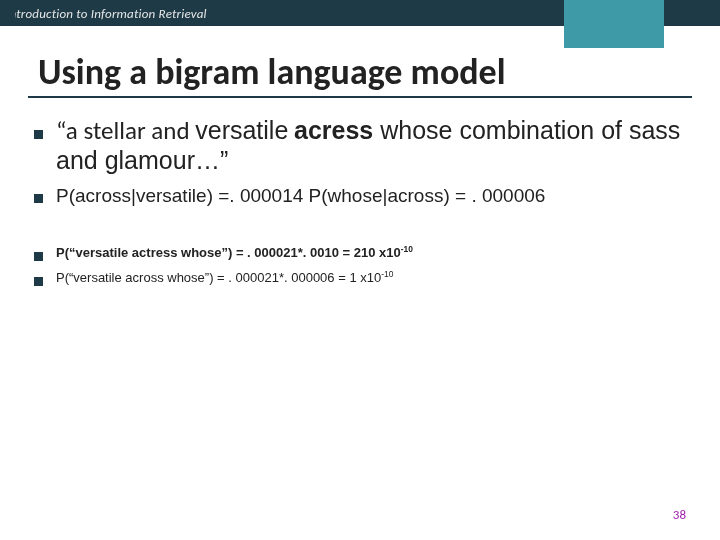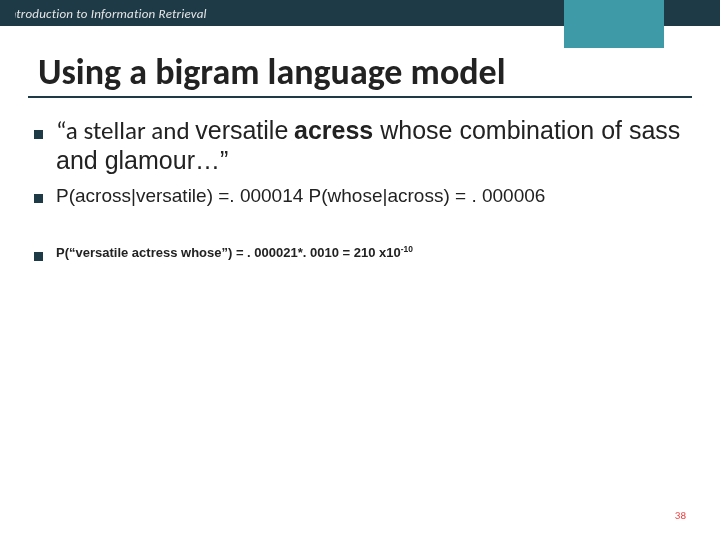--- a/index.html
+++ b/index.html
@@ -77,22 +77,22 @@
   .b-med   { font-size: 19px; line-height: 1.25; margin-bottom:6px;}
   .b-small { font-size: 13px; line-height: 1.25; margin-bottom:6px;}
   .b-med::before, .b-small::before { top:0.45em; width:8px; height:8px; }
   .arial { font-family: Arial, Helvetica, sans-serif; }
   .bold { font-weight: bold; }
   sup { font-size: 0.65em; vertical-align: super; line-height:0; }
   .pagenum {
     position: absolute;
     right: 34px;
     bottom: 18px;
-    color: #ef4444;
-    font-size: 11px;
+    color: #a21caf;
+    font-size: 13px;
   }
 </style>
 </head>
 <body>
 
 <div class="slide">
 
   <div class="header-bar">
     <span class="header-text">Introduction to Information Retrieval</span>
   </div>
@@ -109,18 +109,21 @@
       </li>
 
 
       <li class="b-med arial">P(across|versatile) =. 000014 P(whose|across) = . 000006</li>
 
       <li style="list-style: none; padding: 0px; background: none; position: static; height: 22px;"></li>
 
       <li class="b-small arial">
         <span class="bold">P(“versatile actress whose”) = . 000021*. 0010 = 210 x10</span><sup class="bold">-10</sup>
       </li>
+      <li class="b-small arial">
+        <span>P(“versatile across whose”)  = . 000021*. 000006 = 1 x10</span><sup>-10</sup>
+      </li>
 
     </ul>
   </div>
 
   <div class="pagenum">38</div>
 </div>
 
 </body></html>

